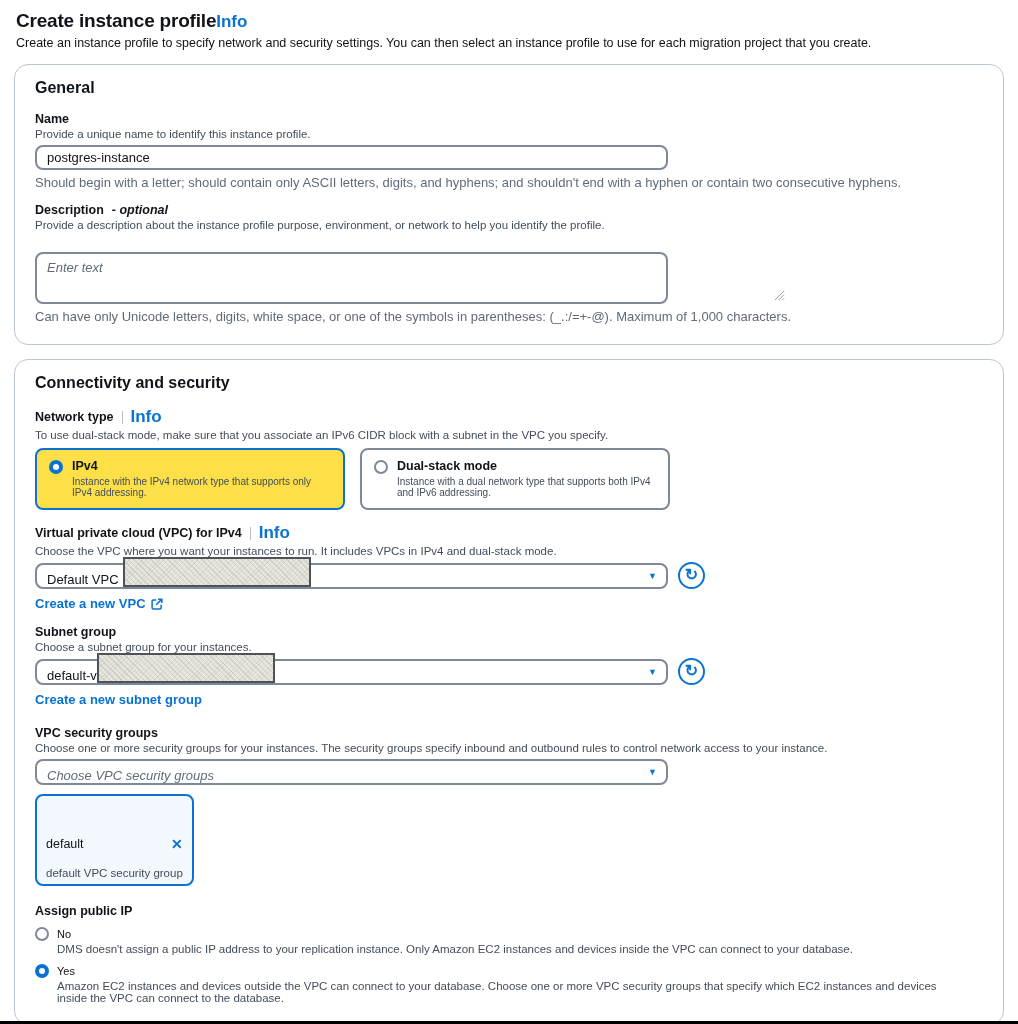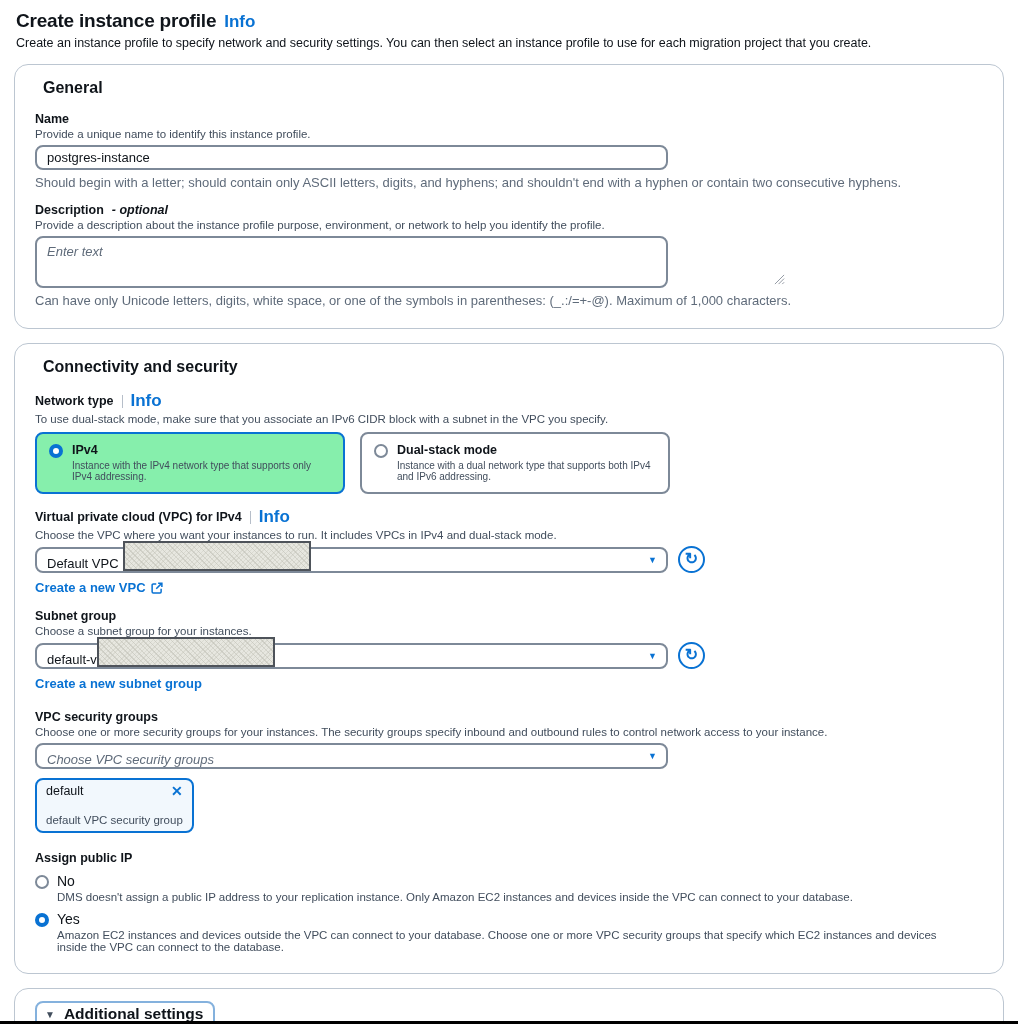--- a/index.html
+++ b/index.html
@@ -7,45 +7,45 @@
   body {
     width:1018px; height:1024px;
     font-family:"Liberation Sans", sans-serif;
     color:#0f141a; background:#fff;
     position:relative; overflow:hidden;
   }
   .page { padding:8px 14px 0 14px; }
 
   
   .page-header { padding:2px 2px 0 2px; }
-  .title-row { display:flex; align-items:baseline; gap:8px; }
+  .title-row { display:flex; align-items:baseline; }
   .page-title { font-size:19px; font-weight:700; letter-spacing:-0.2px; }
   .info-link { color:#0972d3; font-size:17px; font-weight:700; text-decoration:none; cursor:pointer; }
   .page-subtitle { font-size:12.5px; margin-top:4px; color:#0f141a; }
 
   
   .card {
     border:1px solid #bcc6d1; border-radius:14px;
     margin-top:14px; padding:10px 20px 20px; background:#fff;
   }
-  .card-title { font-size:16px; font-weight:700; padding:4px 0 2px;margin-left:8px; }
+  .card-title { font-size:16px; font-weight:700; padding:4px 0 2px; }
 
   .field { margin-top:13px; }
   .label-row { display:flex; align-items:center; gap:8px; font-size:12.5px; font-weight:700; }
   .label-sep { width:1px; height:13px; background:#b6bec9; }
   .optional { font-style:italic; }
   .desc { font-size:11.5px; color:#414d5c; margin-top:2px; }
   .constraint { font-size:13px; color:#5f6b7a; margin-top:5px; }
 
   .text-input {
     width:633px; height:25px; margin-top:5px;
     border:2px solid #7d8998; border-radius:8px;
     padding:0 10px; font-size:13px; font-family:inherit; color:#0f141a; outline:none;
   }
-  .textarea-wrap { position:relative; width:753px; margin-top:5px; }
+  .textarea-wrap { position:relative; width:753px; margin-top:21px; }
   .textarea {
     width:633px; height:52px; resize:none;
     border:2px solid #7d8998; border-radius:8px;
     padding:6px 10px; font-size:13px; font-family:inherit; color:#0f141a; outline:none; display:block;
   }
   .textarea::placeholder { font-style:italic; color:#5f6b7a; }
   .resize-handle { position:absolute; right:3px; bottom:3px; width:11px; height:11px; }
 
   
   .select-row { display:flex; align-items:center; margin-top:5px; }
@@ -81,41 +81,41 @@
     display:inline-flex; align-items:center; gap:5px; margin-top:7px;
     color:#0972d3; font-size:13px; font-weight:700; cursor:pointer; text-decoration:none;
   }
 
   
   .tiles { display:flex; gap:15px; margin-top:7px; }
   .tile {
     width:310px; border:2px solid #7d8998; border-radius:8px;
     padding:9px 12px 10px; display:flex; gap:9px; cursor:pointer; background:#fff;
   }
-  .tile.selected { border-color:#0972d3; background:#86efac; }
+  .tile.selected { border-color:#0972d3; background:#fde047; }
   .radio { width:14px; height:14px; flex:0 0 auto; margin-top:1px;
     border:2px solid #7d8998; border-radius:50%; background:#fff; }
   .radio.checked { border:4.5px solid #0972d3; }
   .tile-title { font-size:12.5px; font-weight:700; }
   .tile-desc { font-size:10px; color:#414d5c; margin-top:3px; }
 
   
   .token {
     display:inline-block; margin-top:9px; min-width:138px;
     border:2px solid #0972d3; border-radius:8px; background:#f2f8fd;
     padding:4px 9px 5px;
   }
-  .token-top { display:flex; align-items:flex-start; justify-content:space-between; gap:40px; font-size:12.5px; }
+  .token-top { display:flex; align-items:flex-start; justify-content:space-between; gap:40px; font-size:12.5px;margin-top:37px; }
   .token-x { color:#0972d3; font-size:14px; font-weight:700; cursor:pointer; line-height:1; background:none; border:none; padding:0; }
   .token-desc { font-size:11.5px; color:#414d5c; margin-top:16px; }
 
   
   .radio-option { margin-top:8px; }
   .radio-line { display:flex; align-items:center; gap:8px; cursor:pointer; }
-  .radio-label { font-size:14px; }
+  .radio-label { font-size:11px; }
   .radio-desc { font-size:11.5px; color:#414d5c; margin:2px 0 0 22px; width:880px; }
 
   
   .expander {
     display:inline-flex; align-items:center; gap:9px;
     border:2px solid #84b1dd; border-radius:8px; padding:2px 10px 4px 8px;
     font-size:15.5px; font-weight:700; cursor:pointer; margin-top:2px;
   }
   .expander .tri { font-size:10px; color:#414d5c; }
 

